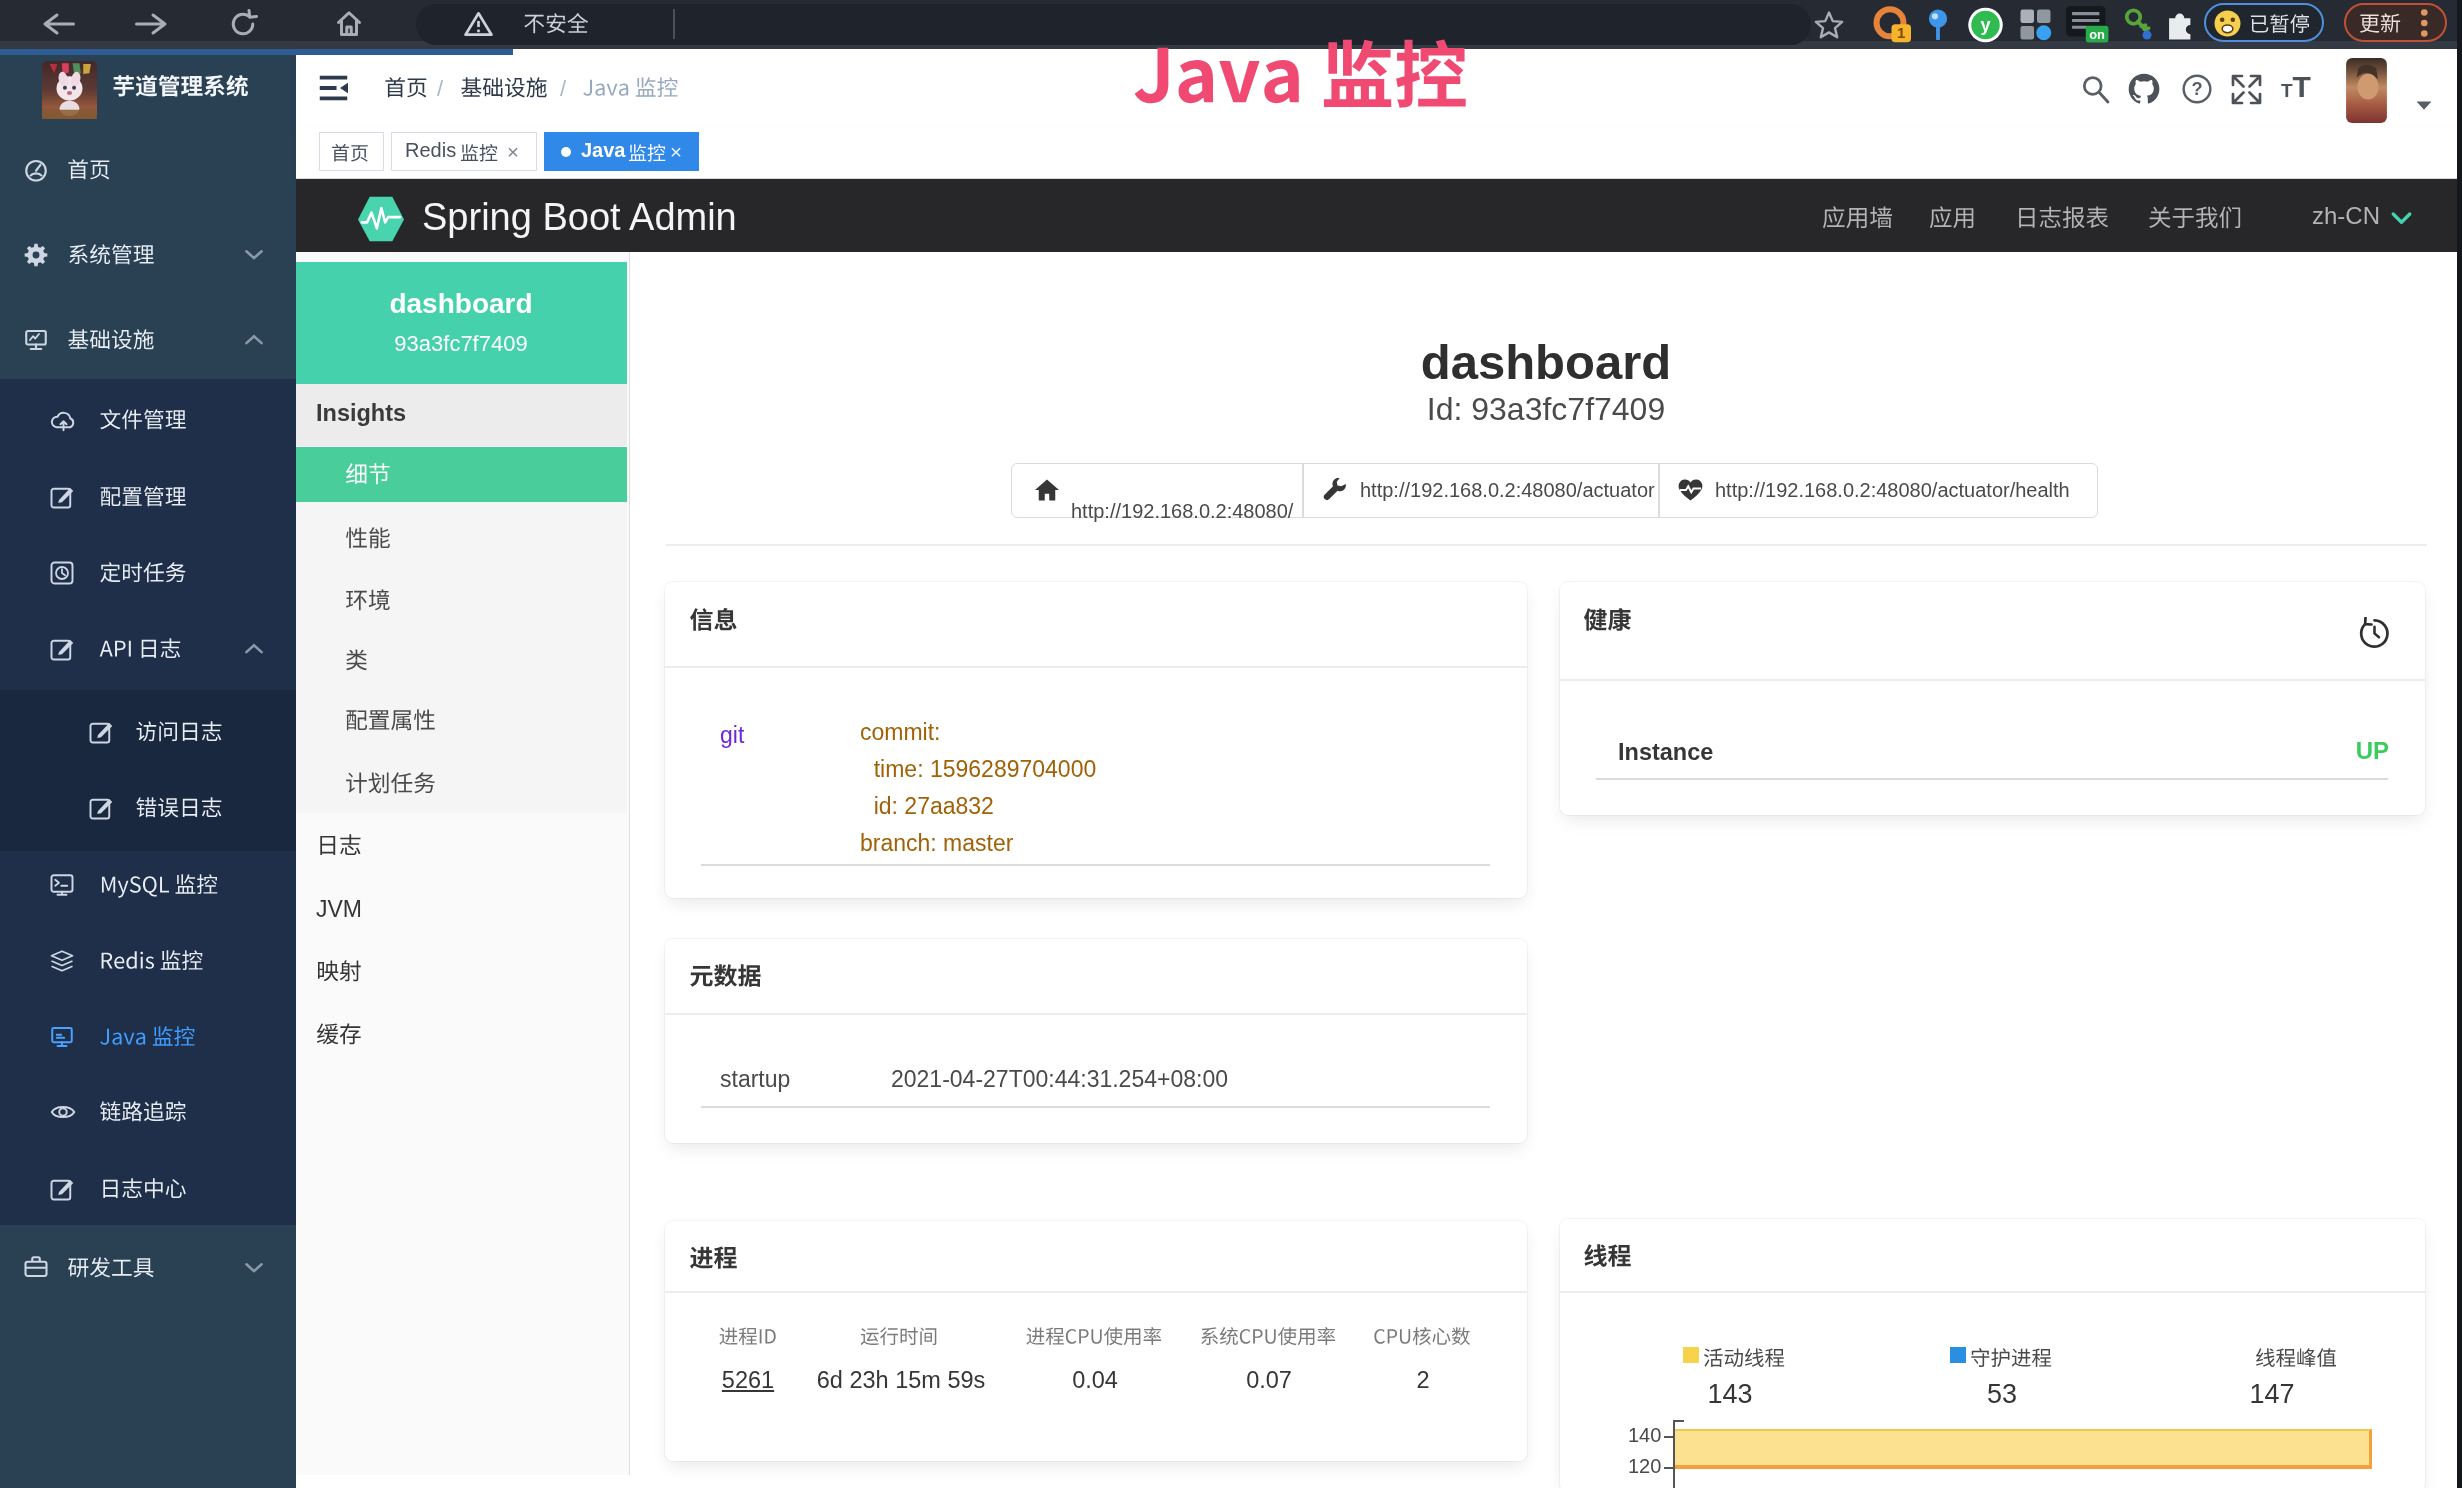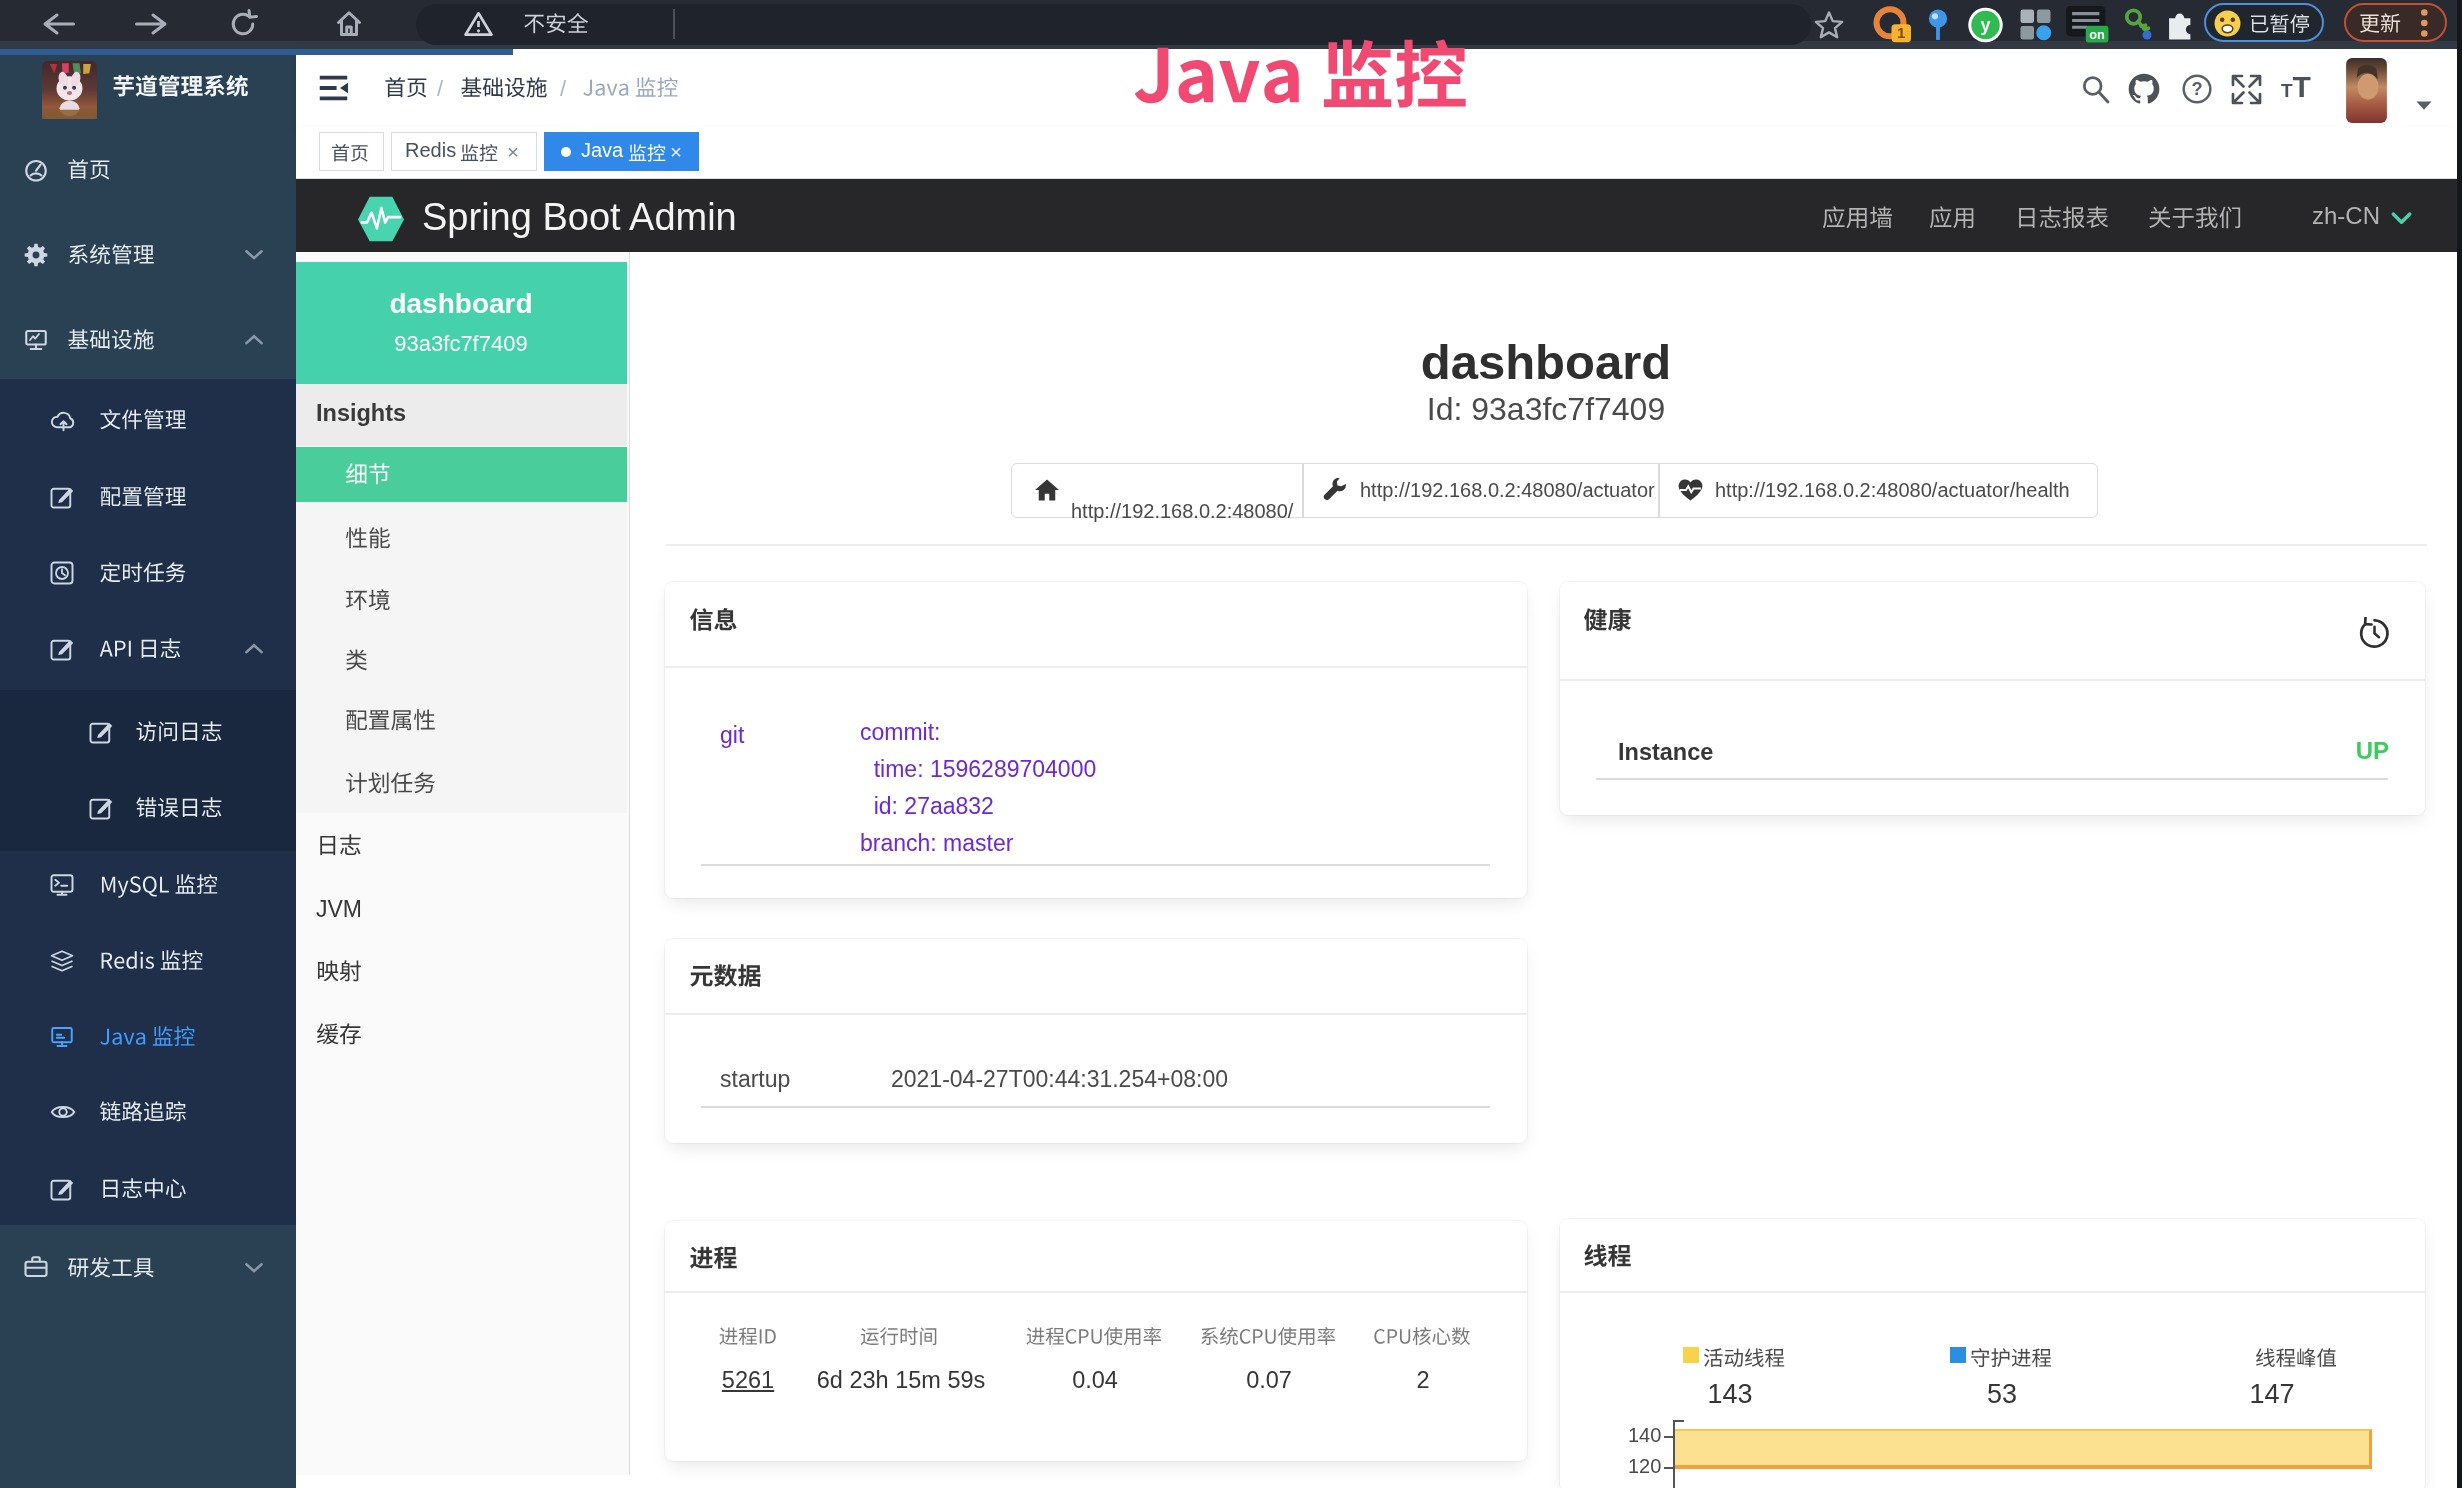--- a/index.html
+++ b/index.html
@@ -399,21 +399,21 @@
 <div style="position:absolute;left:460px;top:143px;">
     <svg width="38" height="23.5" viewBox="0 0 50 31">
       <g transform="translate(0,22.5) scale(0.025000)">
         <path d="M634 -521C705 -471 793 -400 834 -353L894 -399C850 -445 762 -514 691 -561ZM317 -837V-361H392V-837ZM121 -803V-393H194V-803ZM616 -838C580 -691 515 -551 429 -463C447 -452 479 -429 491 -418C541 -474 585 -548 622 -631H944V-699H650C665 -739 678 -781 689 -824ZM160 -301V-15H46V53H957V-15H849V-301ZM230 -15V-236H364V-15ZM434 -15V-236H570V-15ZM639 -15V-236H776V-15Z M1695 -553C1758 -496 1843 -415 1884 -369L1933 -418C1889 -463 1804 -540 1741 -594ZM1560 -593C1513 -527 1440 -460 1370 -415C1384 -402 1408 -372 1417 -358C1489 -410 1572 -491 1626 -569ZM1164 -841V-646H1043V-575H1164V-336C1114 -319 1068 -305 1032 -294L1049 -219L1164 -261V-16C1164 -2 1159 2 1147 2C1135 3 1096 3 1053 2C1063 22 1072 53 1074 71C1137 72 1177 69 1200 58C1225 46 1234 25 1234 -16V-286L1342 -325L1330 -394L1234 -360V-575H1338V-646H1234V-841ZM1332 -20V47H1964V-20H1689V-271H1893V-338H1413V-271H1613V-20ZM1588 -823C1602 -792 1619 -752 1631 -719H1367V-544H1435V-653H1882V-554H1954V-719H1712C1700 -754 1678 -802 1658 -841Z" fill="#495060"></path>
       </g>
     </svg>
   </div>
 <div class="abs" style="left:507px;top:140px;font-size:20.5px;color:#7e8692;">×</div>
 <div class="abs" style="left:544px;top:132px;width:155px;height:39px;background:#3088e8;border:1.5px solid #3088e8;"></div>
 <div class="abs" style="left:561px;top:147px;width:10px;height:10px;border-radius:50%;background:#fff;"></div>
-<div class="abs" style="left:581px;top:139px;font-size:20px;color:#fff;">Java</div>
+<div class="abs" style="left:581px;top:139px;font-size:20px;color:#fff;font-weight:bold;">Java</div>
 <div style="position:absolute;left:628px;top:143px;">
     <svg width="38" height="23.5" viewBox="0 0 50 31">
       <g transform="translate(0,22.5) scale(0.025000)">
         <path d="M634 -521C705 -471 793 -400 834 -353L894 -399C850 -445 762 -514 691 -561ZM317 -837V-361H392V-837ZM121 -803V-393H194V-803ZM616 -838C580 -691 515 -551 429 -463C447 -452 479 -429 491 -418C541 -474 585 -548 622 -631H944V-699H650C665 -739 678 -781 689 -824ZM160 -301V-15H46V53H957V-15H849V-301ZM230 -15V-236H364V-15ZM434 -15V-236H570V-15ZM639 -15V-236H776V-15Z M1695 -553C1758 -496 1843 -415 1884 -369L1933 -418C1889 -463 1804 -540 1741 -594ZM1560 -593C1513 -527 1440 -460 1370 -415C1384 -402 1408 -372 1417 -358C1489 -410 1572 -491 1626 -569ZM1164 -841V-646H1043V-575H1164V-336C1114 -319 1068 -305 1032 -294L1049 -219L1164 -261V-16C1164 -2 1159 2 1147 2C1135 3 1096 3 1053 2C1063 22 1072 53 1074 71C1137 72 1177 69 1200 58C1225 46 1234 25 1234 -16V-286L1342 -325L1330 -394L1234 -360V-575H1338V-646H1234V-841ZM1332 -20V47H1964V-20H1689V-271H1893V-338H1413V-271H1613V-20ZM1588 -823C1602 -792 1619 -752 1631 -719H1367V-544H1435V-653H1882V-554H1954V-719H1712C1700 -754 1678 -802 1658 -841Z" fill="#ffffff"></path>
       </g>
     </svg>
   </div>
 <div class="abs" style="left:670px;top:140px;font-size:20.5px;color:#eaf2fc;">×</div>
 <div class="abs" style="left:296px;top:179px;width:2167px;height:73px;background:#27272a;"></div>
 <svg class="abs" style="left:358px;top:195px" width="46" height="48" viewBox="0 0 61 63">
@@ -547,21 +547,21 @@
 <div class="abs" style="left:665px;top:582px;width:862px;height:316px;background:#fff;border-radius:7.6px;box-shadow:0 0 0 0.8px rgba(0,0,0,.05),0 7.6px 16.7px -3px rgba(0,0,0,.09);"></div>
 <div class="abs" style="left:665px;top:666px;width:862px;height:1.5px;background:#ededed;"></div>
 <div style="position:absolute;left:689px;top:607px;">
     <svg width="49" height="30" viewBox="0 0 64 40">
       <g transform="translate(0,28.8) scale(0.032000)">
         <path d="M383 -543V-449H887V-543ZM383 -397V-304H887V-397ZM368 -247V88H470V57H794V85H900V-247ZM470 -39V-152H794V-39ZM539 -813C561 -777 586 -729 601 -693H313V-596H961V-693H655L714 -719C699 -755 668 -811 641 -852ZM235 -846C188 -704 108 -561 24 -470C43 -442 75 -379 85 -352C110 -380 134 -412 158 -446V92H268V-637C296 -695 321 -755 342 -813Z M1297 -539H1694V-492H1297ZM1297 -406H1694V-360H1297ZM1297 -670H1694V-624H1297ZM1252 -207V-68C1252 39 1288 72 1430 72C1459 72 1591 72 1621 72C1734 72 1769 38 1783 -102C1751 -109 1699 -126 1673 -145C1668 -50 1660 -36 1612 -36C1577 -36 1468 -36 1442 -36C1383 -36 1374 -40 1374 -70V-207ZM1742 -198C1786 -129 1831 -37 1845 22L1960 -28C1943 -89 1894 -176 1849 -242ZM1126 -223C1104 -154 1066 -70 1030 -13L1141 41C1174 -19 1207 -111 1232 -179ZM1414 -237C1460 -190 1513 -124 1533 -79L1631 -136C1611 -175 1569 -227 1527 -268H1815V-761H1540C1554 -785 1570 -812 1584 -842L1438 -860C1433 -831 1423 -794 1412 -761H1181V-268H1470Z" fill="#363636"></path>
       </g>
     </svg>
   </div>
 <div class="abs" style="left:720px;top:714px;font-size:23px;color:#6d28d9;margin-top:8px;">git</div>
-<div class="abs" style="left:860px;top:714px;font-size:23px;color:#6d28d9;line-height:37px;">commit:<br><span style="margin-left:13.7px">time: 1596289704000</span><br><span style="margin-left:13.7px">id: 27aa832</span><br>branch: master</div>
+<div class="abs" style="left:860px;top:714px;font-size:23px;color:#a16207;line-height:37px;">commit:<br><span style="margin-left:13.7px">time: 1596289704000</span><br><span style="margin-left:13.7px">id: 27aa832</span><br>branch: master</div>
 <div class="abs" style="left:701px;top:864px;width:789px;height:1.5px;background:#dbdbdb;"></div>
 <div class="abs" style="left:1560px;top:582px;width:865px;height:233px;background:#fff;border-radius:7.6px;box-shadow:0 0 0 0.8px rgba(0,0,0,.05),0 7.6px 16.7px -3px rgba(0,0,0,.09);"></div>
 <div class="abs" style="left:1560px;top:679px;width:865px;height:1.5px;background:#ededed;"></div>
 <div style="position:absolute;left:1583px;top:607px;">
     <svg width="49" height="30" viewBox="0 0 64 40">
       <g transform="translate(0,28.8) scale(0.032000)">
         <path d="M291 -370C291 -380 307 -392 324 -402H414C406 -332 394 -270 377 -216C360 -249 346 -286 335 -330L252 -303C273 -223 300 -160 331 -110C303 -59 267 -18 224 13V-628C249 -691 271 -755 288 -818L180 -848C146 -709 88 -570 20 -478C38 -447 66 -377 74 -348C90 -369 105 -391 120 -416V88H224V21C246 36 281 70 297 89C337 60 371 21 401 -27C488 51 600 71 734 71H935C941 42 957 -7 972 -31C920 -30 781 -30 740 -30C626 -30 523 -46 446 -120C484 -214 508 -334 521 -482L459 -495L440 -493H406C448 -569 491 -661 525 -754L457 -799L425 -786H280V-685H387C357 -608 324 -542 311 -520C292 -489 264 -459 244 -453C259 -433 283 -390 291 -370ZM544 -775V-692H653V-644H504V-557H653V-504H544V-421H653V-373H538V-283H653V-236H517V-143H653V-51H751V-143H940V-236H751V-283H914V-373H751V-421H910V-557H971V-644H910V-775H751V-842H653V-775ZM751 -557H820V-504H751ZM751 -644V-692H820V-644Z M1766 -409V-361H1632V-409ZM1766 -493H1632V-535H1766ZM1460 -831 1490 -772H1110V-481C1110 -332 1103 -123 1021 21C1047 32 1098 66 1118 86C1209 -70 1224 -317 1224 -481V-667H1510V-616H1283V-535H1510V-493H1242V-409H1510V-361H1272V-280H1298L1245 -224C1288 -197 1346 -159 1379 -133C1311 -107 1248 -84 1201 -68L1245 29C1323 -5 1417 -48 1510 -92V-26C1510 -11 1504 -5 1486 -5C1470 -4 1408 -4 1359 -6C1374 21 1390 63 1395 92C1480 92 1537 91 1578 76C1618 60 1632 34 1632 -25V-118C1700 -40 1791 17 1901 48C1916 19 1948 -25 1971 -47C1897 -62 1830 -88 1775 -123C1822 -148 1876 -179 1925 -211L1839 -280H1879V-401H1967V-503H1879V-616H1632V-667H1957V-772H1629C1615 -801 1597 -834 1580 -860ZM1510 -280V-185L1400 -142L1453 -200C1423 -222 1370 -255 1326 -280ZM1632 -280H1835C1800 -249 1746 -211 1699 -182C1672 -208 1650 -237 1632 -268Z" fill="#363636"></path>
       </g>
     </svg>
   </div>

